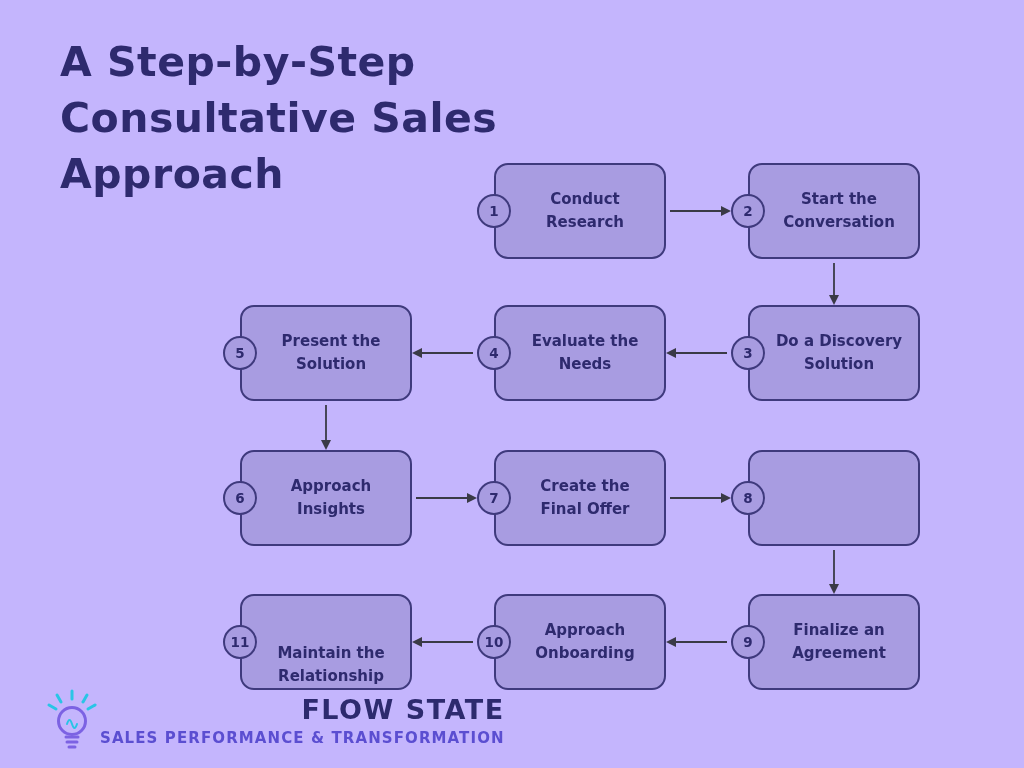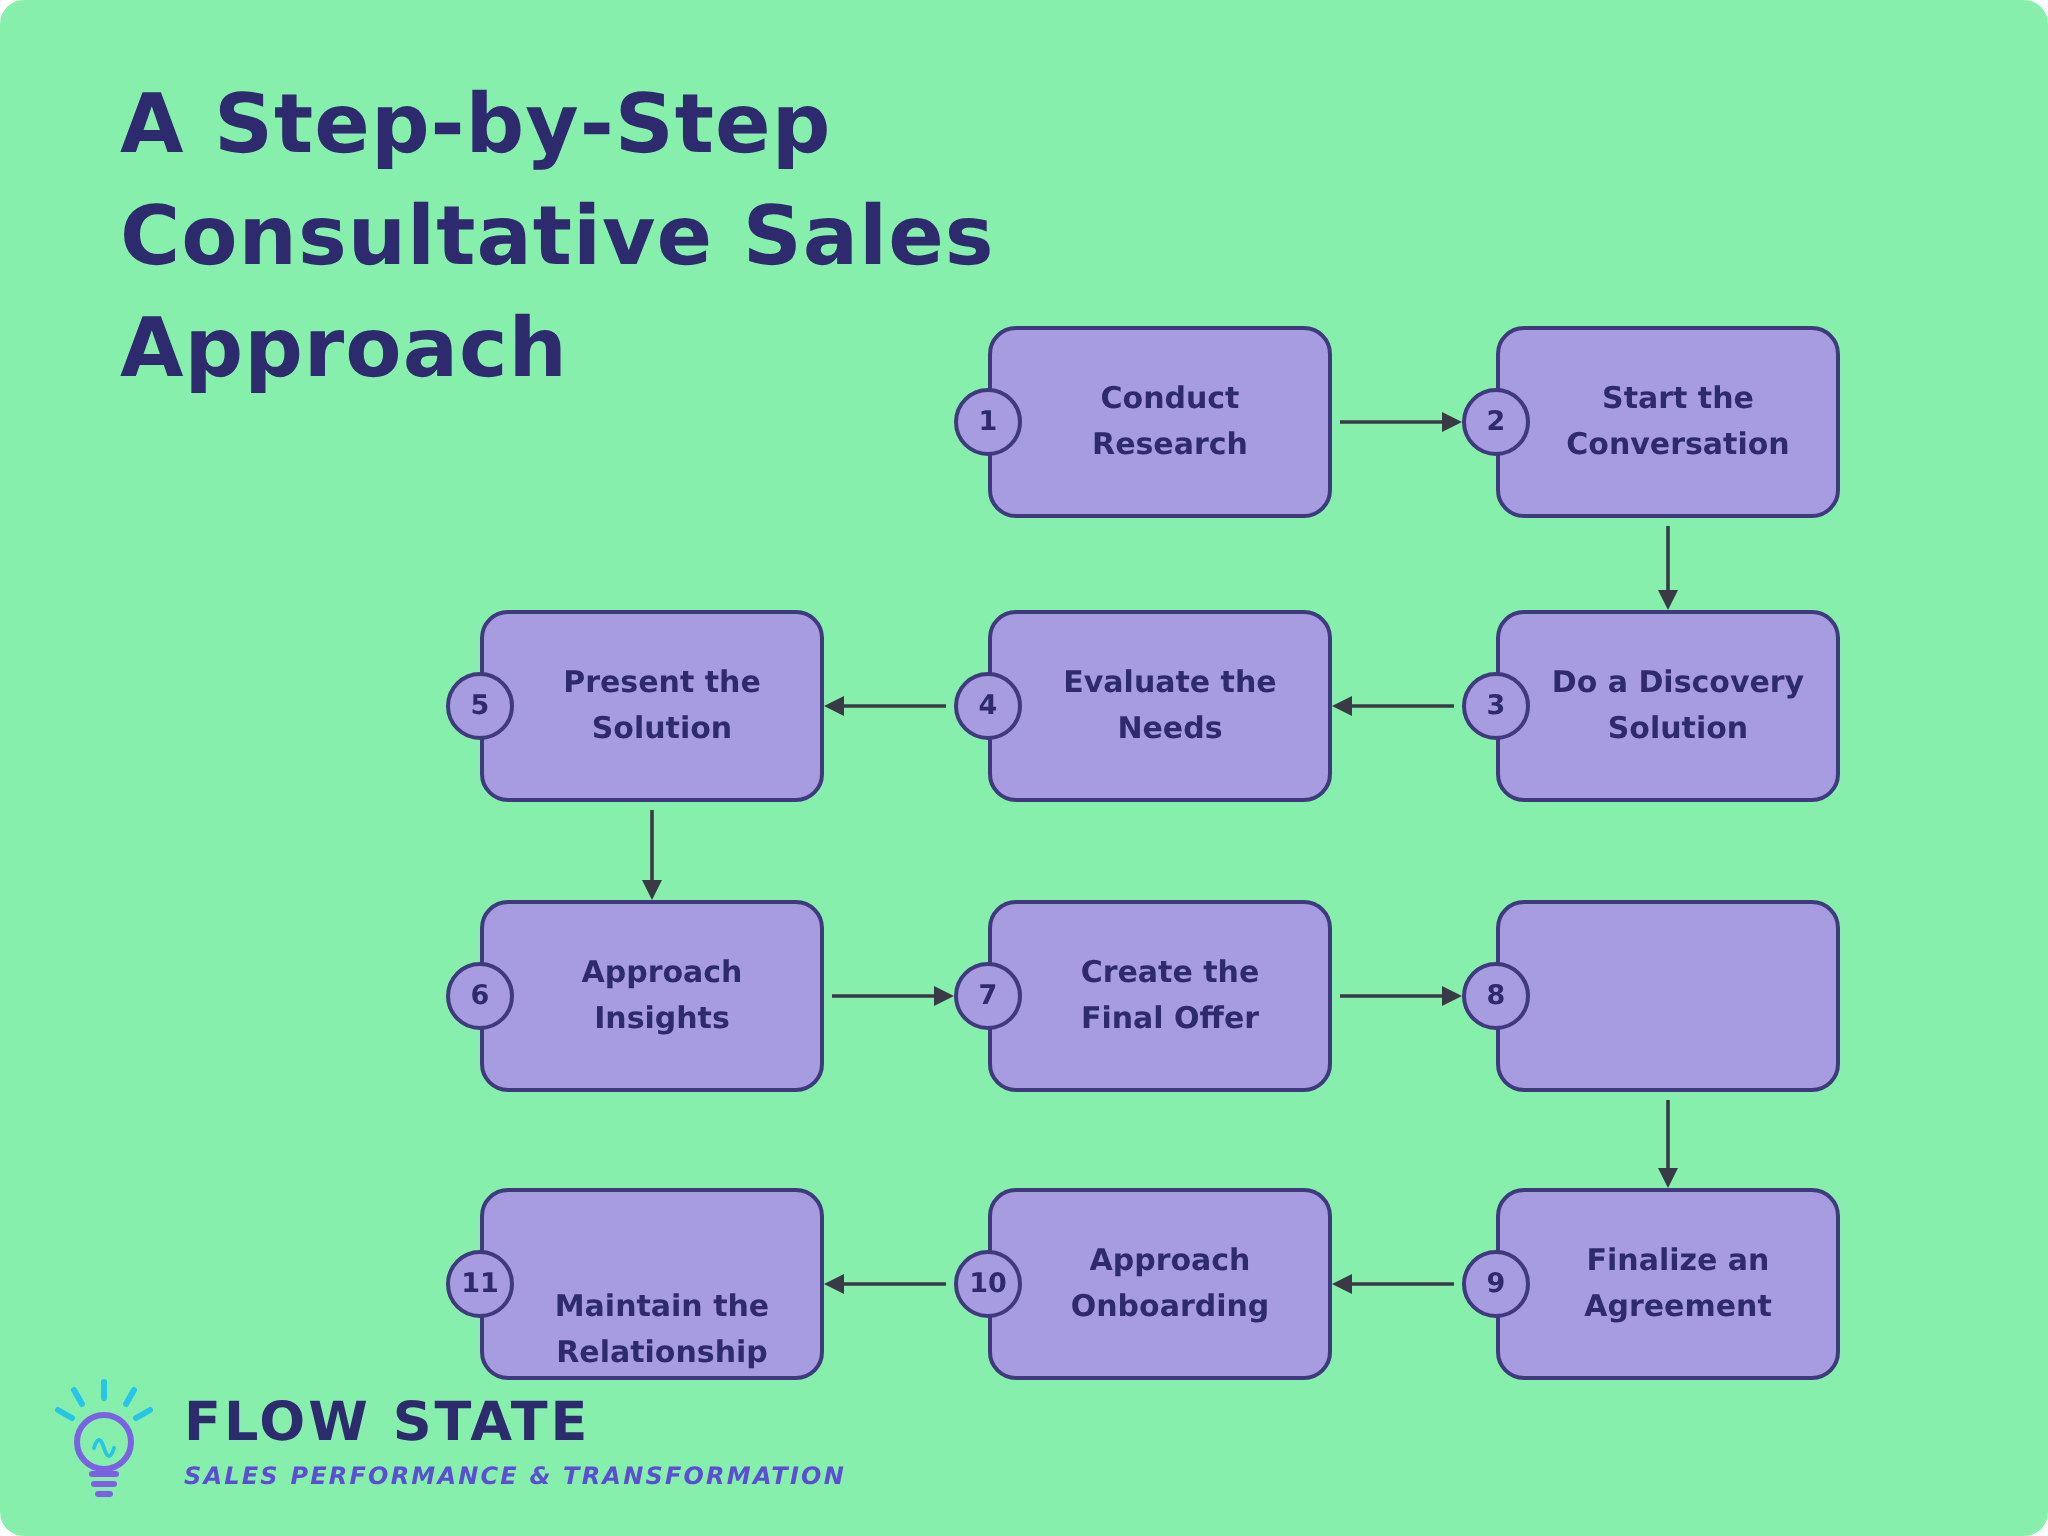--- a/index.html
+++ b/index.html
@@ -1,20 +1,19 @@
 <!DOCTYPE html>
 <html><head>
 <meta charset="utf-8">
 <style>
   html,body { margin:0; padding:0; }
   .canvas {
     position:relative; width:1024px; height:768px;
-    background:#86efac; overflow:hidden;
+    background:#c4b5fd; overflow:hidden;
     font-family:"DejaVu Sans","Liberation Sans",sans-serif;
-    border-radius:12px;
   }
   .title {
     position:absolute; left:60px; top:34px;
     font-size:41px; font-weight:800; color:#2e2a6e;
     line-height:56px; letter-spacing:0.5px;
   }
   .arrows { position:absolute; left:0; top:0; width:1024px; height:768px; }
   .step-box {
     position:absolute; width:172px; height:96px; box-sizing:border-box;
     background:#a89ce1; border:2px solid #3f3a7d; border-radius:14px;
@@ -34,29 +33,29 @@
   .b3  { left:748px; top:305px; }
   .b4  { left:494px; top:305px; }
   .b5  { left:240px; top:305px; }
   .b6  { left:240px; top:450px; }
   .b7  { left:494px; top:450px; }
   .b8  { left:748px; top:450px; }
   .b9  { left:748px; top:594px; }
   .b10 { left:494px; top:594px; }
   .b11 { left:240px; top:594px;align-items:flex-end; }
   .logo {
-    position:absolute; left:24px; top:688px;
-    display:flex; align-items:center; gap:12px;
+    position:absolute; left:44px; top:688px;
+    display:flex; align-items:center; gap:0;text-align:right;
   }
   .brand-name {
     font-size:27px; font-weight:800; color:#2d2a6e; letter-spacing:1.5px;
   }
   .brand-tagline {
-    font-size:12px; font-weight:bold; color:#5b4ed1;
-    letter-spacing:1.1px; margin-top:4px;font-style:italic;
+    font-size:15px; font-weight:bold; color:#5b4ed1;
+    letter-spacing:1.1px; margin-top:4px;
   }
 </style>
 </head>
 <body>
 
 <div class="canvas">
 
   <svg class="arrows" viewBox="0 0 1024 768">
     <defs>
       <marker id="ah" markerUnits="userSpaceOnUse" markerWidth="10" markerHeight="10" refX="2" refY="5" orient="auto">

